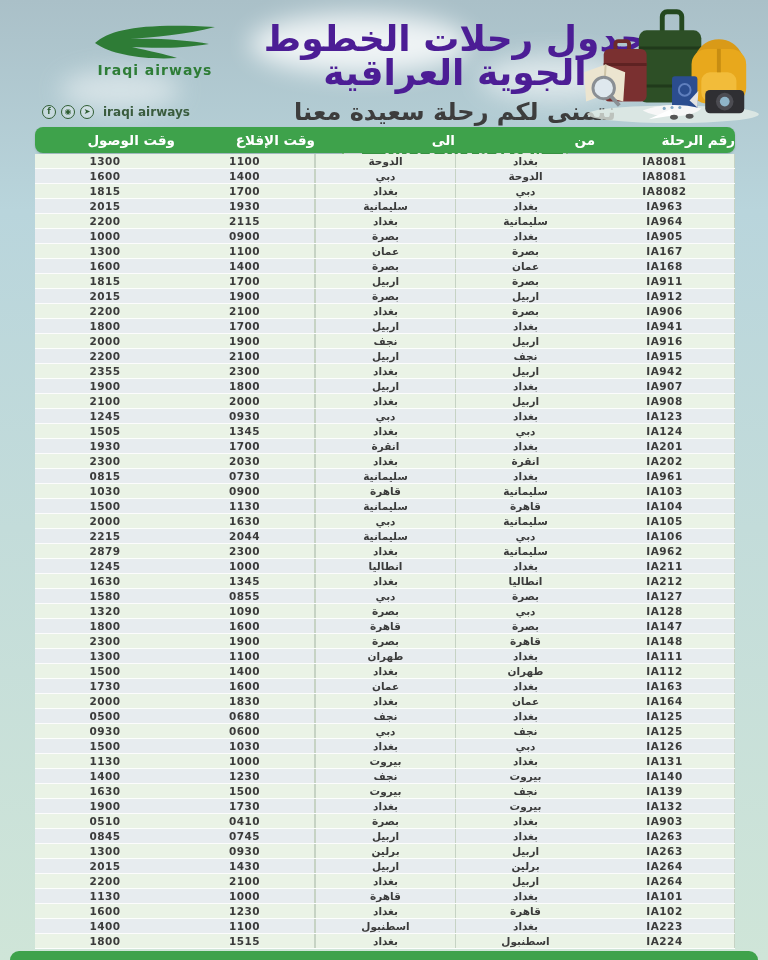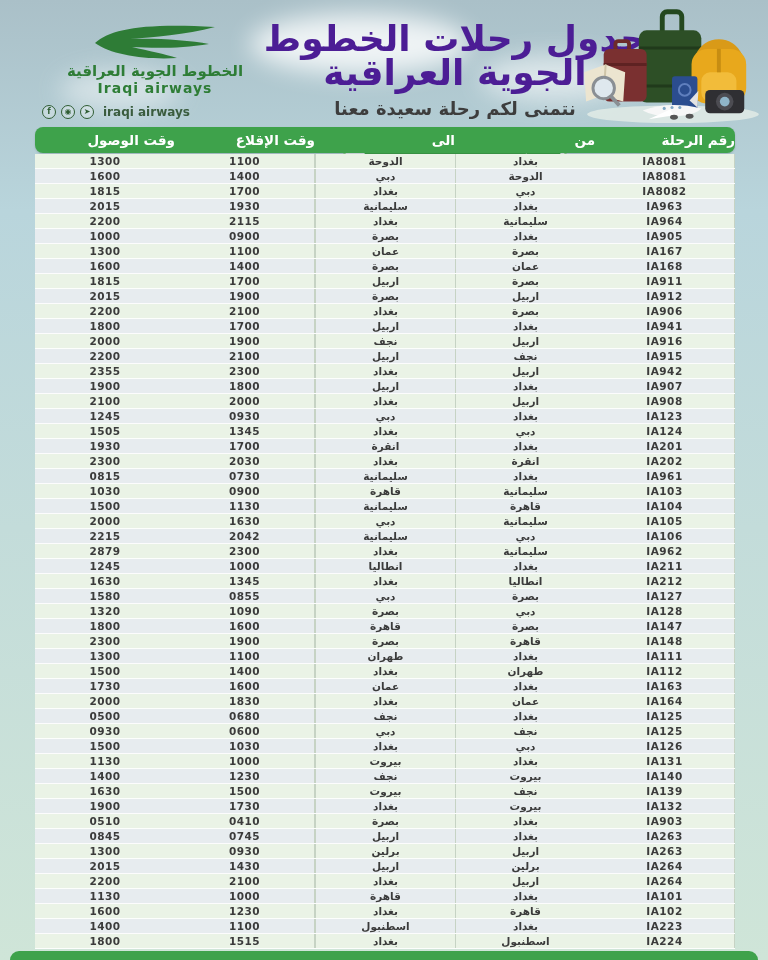--- a/index.html
+++ b/index.html
@@ -19,21 +19,21 @@
   .bird { width:125px; height:40px; display:block; margin:0 auto; }
   .logo-ar { color:#2e7d36; font-weight:bold; font-size:15px; line-height:18px; direction:rtl; }
   .logo-en { color:#2e7d36; font-weight:bold; font-size:14px; letter-spacing:1px; line-height:16px; }
   .social-row { position:absolute; left:42px; top:105px; display:flex; align-items:center; gap:5px; }
   .s-icon { width:14px; height:14px; border:1.5px solid #2f5d33; border-radius:50%; color:#2f5d33;
             font-size:8px; line-height:11px; text-align:center; font-weight:bold; background:rgba(255,255,255,.25); }
   .social-handle { color:#3a5c3e; font-weight:bold; font-size:12px; margin-left:4px; }
 
   .title-block { position:absolute; left:235px; top:22px; width:440px; text-align:center; direction:rtl; }
   .main-title { font-size:36px; font-weight:bold; color:#4c1d95; line-height:34px; }
-  .sub-title  { font-size:18px; font-weight:bold; color:#3d3d3d; margin-top:8px; }
+  .sub-title  { font-size:24px; font-weight:bold; color:#3d3d3d; margin-top:8px; }
   .date-wrap { display:inline-block; margin-top:10px; border:2px solid #8aca8e; background:rgba(255,255,255,.55);
                border-radius:16px; padding:3px 3px 3px 18px; direction:ltr; }
   .date-badge { display:inline-block; background:#3ea24b; color:#fff; font-weight:bold; font-size:15px;
                 border-radius:12px; padding:3px 20px; direction:rtl; }
 
   .illustration { position:absolute; right:0; top:4px; width:190px; height:122px; }
 
   
   .flight-table { position:absolute; left:35px; top:127px; width:700px; direction:rtl; }
   .t-head { display:flex; background:#3ea24b; border-radius:8px; height:26px; align-items:center;
@@ -54,21 +54,20 @@
 <body>
 
 <div class="cloud c1"></div>
 <div class="cloud c2"></div>
 <div class="cloud c3"></div>
 
 <div class="logo-block">
   <svg class="bird" viewBox="0 0 125 40">
     <path d="M2 21 C18 7 50 1 122 5 C92 13 60 15 37 17 C62 16 96 18 116 22 C86 27 58 26 39 25 C56 29 72 32 84 36 C54 38 18 33 2 21 Z" fill="#2e7c36"></path>
   </svg>
-  <div class="logo-ar">الخطوط الجوية العراقية</div>
   <div class="logo-en">Iraqi airways</div>
 </div>
 
 <div class="social-row">
   <span class="s-icon">f</span>
   <span class="s-icon">◉</span>
   <span class="s-icon">➤</span>
   <span class="social-handle">iraqi airways</span>
 </div>
 
@@ -326,21 +325,21 @@
     <div class="cell">سليمانية</div>
     <div class="cell">دبي</div>
     <div class="cell num">1630</div>
     <div class="cell num">2000</div>
   </div>
 
   <div class="row alt">
     <div class="cell num">IA106</div>
     <div class="cell">دبي</div>
     <div class="cell">سليمانية</div>
-    <div class="cell num">2042</div>
+    <div class="cell num">2044</div>
     <div class="cell num">2215</div>
   </div>
 
   <div class="row">
     <div class="cell num">IA962</div>
     <div class="cell">سليمانية</div>
     <div class="cell">بغداد</div>
     <div class="cell num">2300</div>
     <div class="cell num">2879</div>
   </div>

